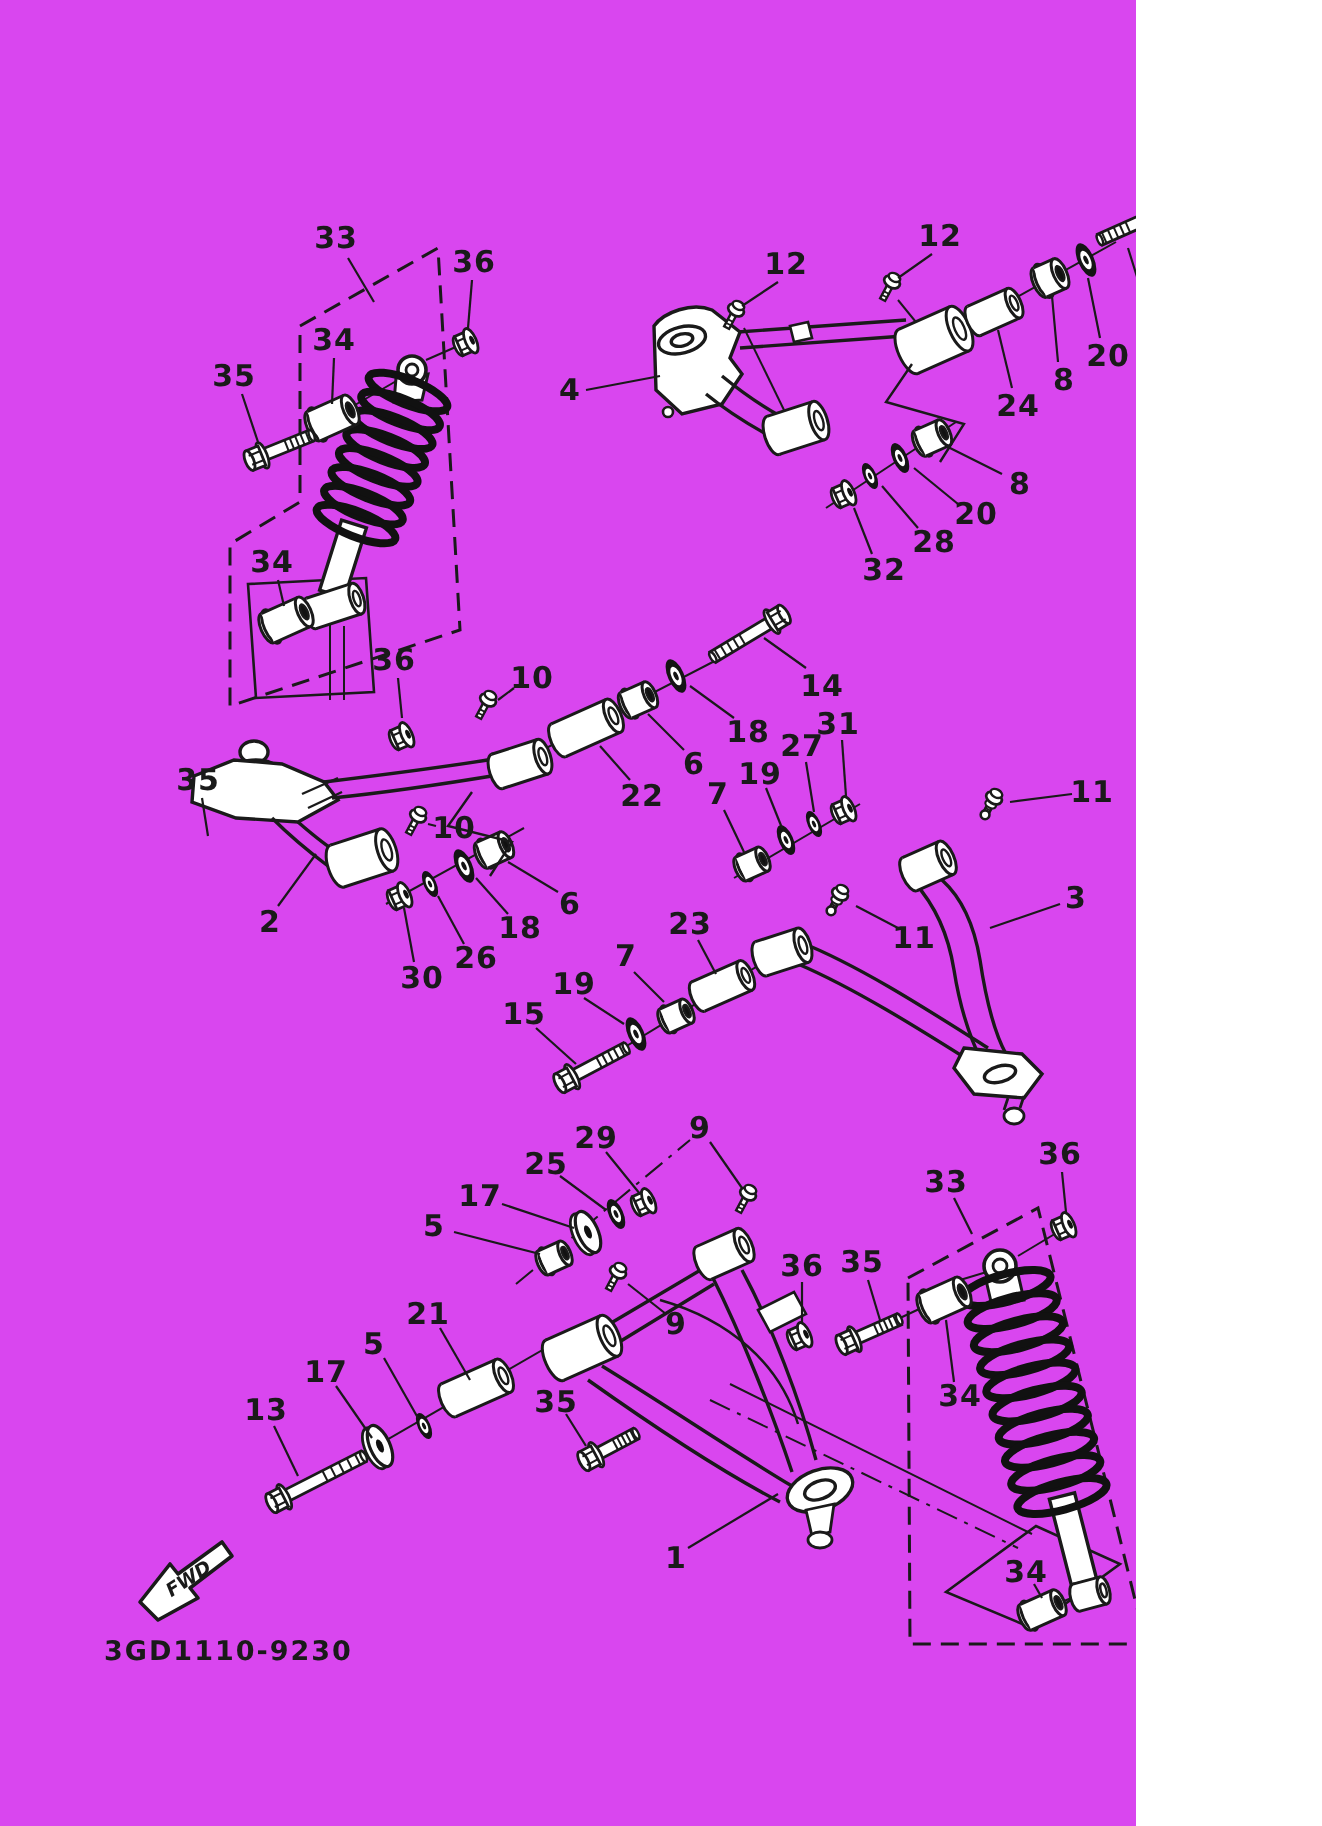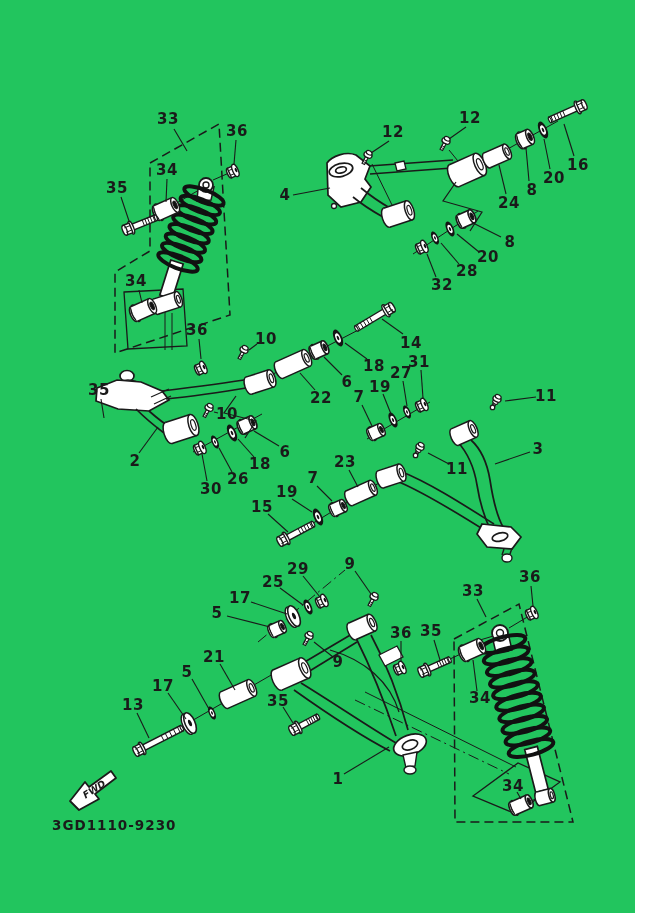--- a/index.html
+++ b/index.html
@@ -1,16 +1,16 @@
 <!DOCTYPE html>
 <html><head>
 <meta charset="utf-8">
 <style>
   html,body{margin:0;padding:0;background:#fff;}
-  #page{position:relative;width:635px;height:913px;background:#22c55e;overflow:hidden;
+  #page{position:relative;width:568px;height:913px;background:#d946ef;overflow:hidden;
         font-family:"DejaVu Sans",sans-serif;}
   svg text{user-select:none;}
 </style>
 </head>
 <body>
 
 <div id="page">
 <svg id="art" viewBox="0 0 661 913" width="661" height="913" xmlns="http://www.w3.org/2000/svg">
 
   <g id="g-boxes">

